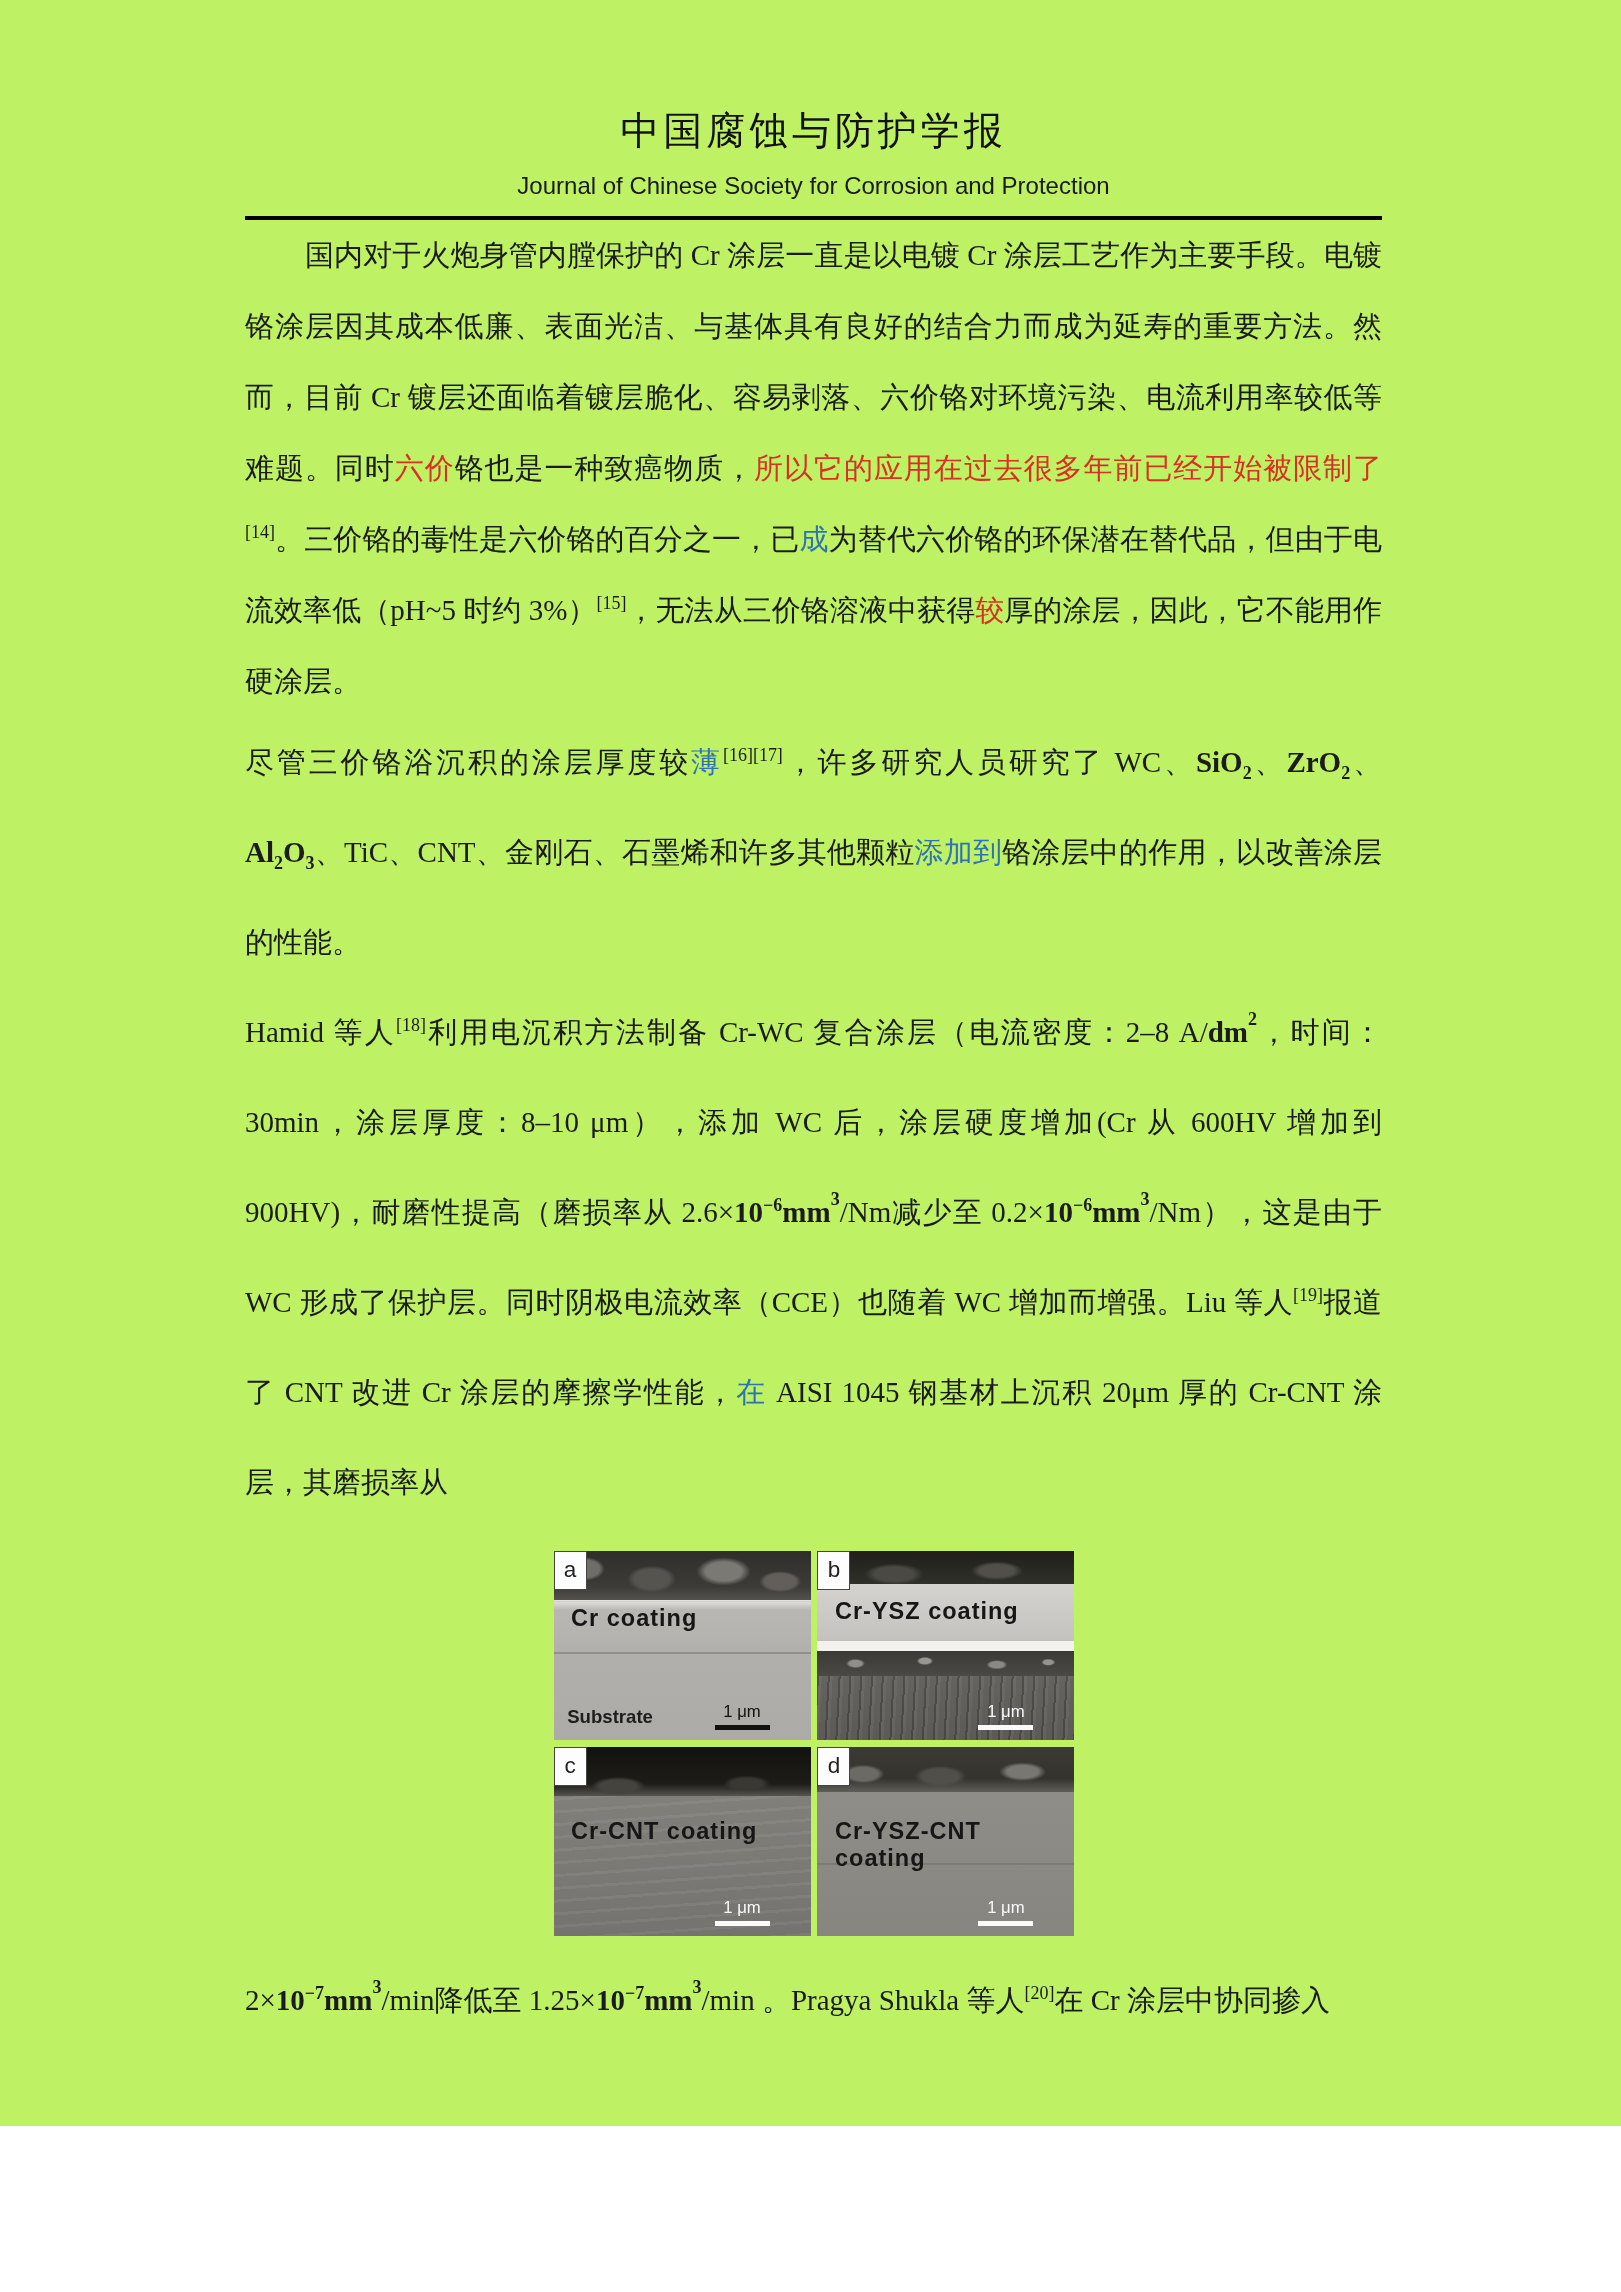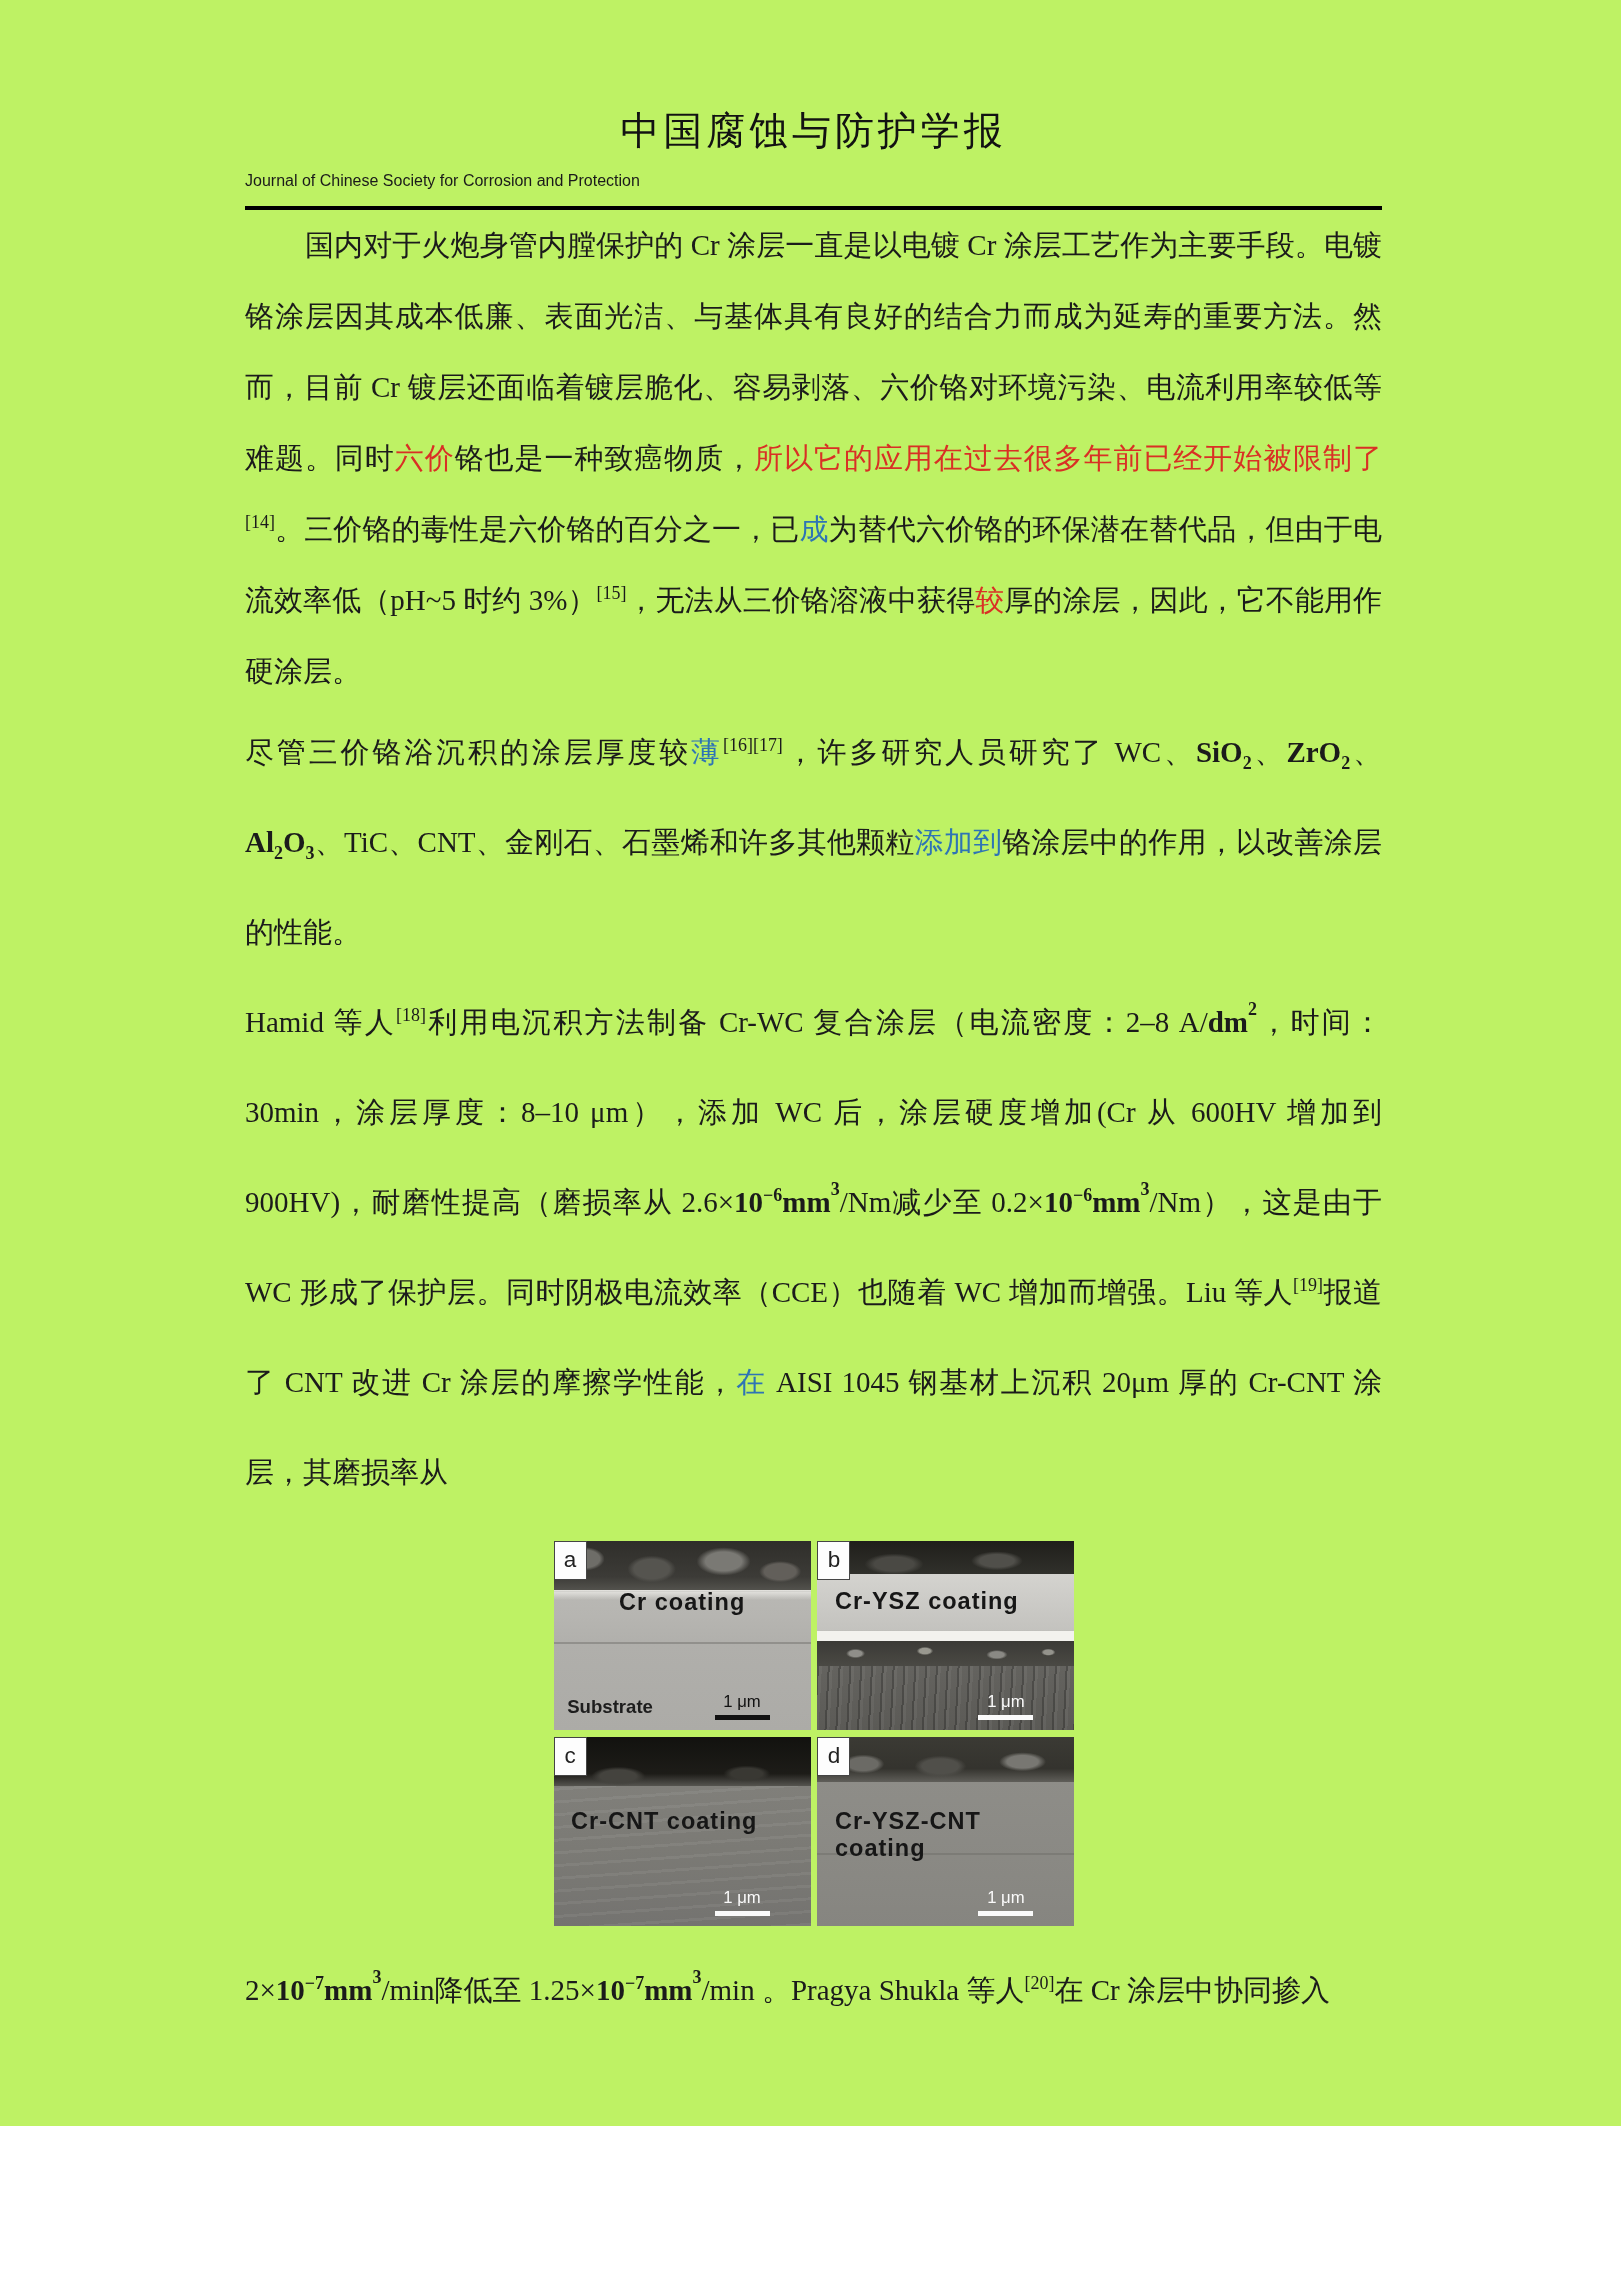--- a/index.html
+++ b/index.html
@@ -13,21 +13,22 @@
   }
   .content{padding:0 239px 0 245px;width:1137px;}
   .journal-title{
     margin:104px 0 0 0;
     text-align:center;
     font-size:39px;font-weight:400;letter-spacing:3.9px;
     color:#121212;
   }
   .journal-subtitle{
     margin:13.7px 0 0 0;
-    font-size:16px;font-weight:400;
+    text-align:center;
+    font-size:24px;font-weight:400;
     font-family:"Liberation Sans","DejaVu Sans",sans-serif;
     color:#1a1a1a;
   }
   .header-rule{height:3.9px;background:#000;margin-top:16.7px;}
   .section-heading{
     margin:14.7px 0 0 0;
     font-size:31px;font-weight:bold;color:#111;
   }
   p.body-par{
     margin:0;
@@ -87,21 +88,21 @@
       radial-gradient(39px 21.6px at 38% 55%, #55544f 0 45%, transparent 62%),
       radial-gradient(45px 23.5px at 66% 40%, #7a7974 0 40%, transparent 60%),
       radial-gradient(35px 17.6px at 88% 60%, #625f5a 0 45%, transparent 60%),
       linear-gradient(#2f2e2a,#3c3b37 70%,#565550 100%);
   }
   .panel-a .rocky::after{
     content:"";position:absolute;left:0;right:0;bottom:-7.8px;height:9.8px;
     background:linear-gradient(#e9e8e4,rgba(233,232,228,0));
   }
   .panel-a .midline{position:absolute;left:0;right:0;top:101px;height:2px;background:rgba(120,119,114,.55);}
-  .panel-a .sem-title{top:48px;margin-left:48px;}
+  .panel-a .sem-title{top:54px;}
 
   
   .panel-b{background:#6b6a66;}
   .panel-b .band-top{
     position:absolute;top:0;left:0;right:0;height:33px;
     background:
       radial-gradient(49px 17.6px at 30% 70%, #4a4944 0 40%, transparent 60%),
       radial-gradient(43px 15.7px at 70% 60%, #504f4a 0 40%, transparent 60%),
       linear-gradient(#201f1b,#30302b);
   }

